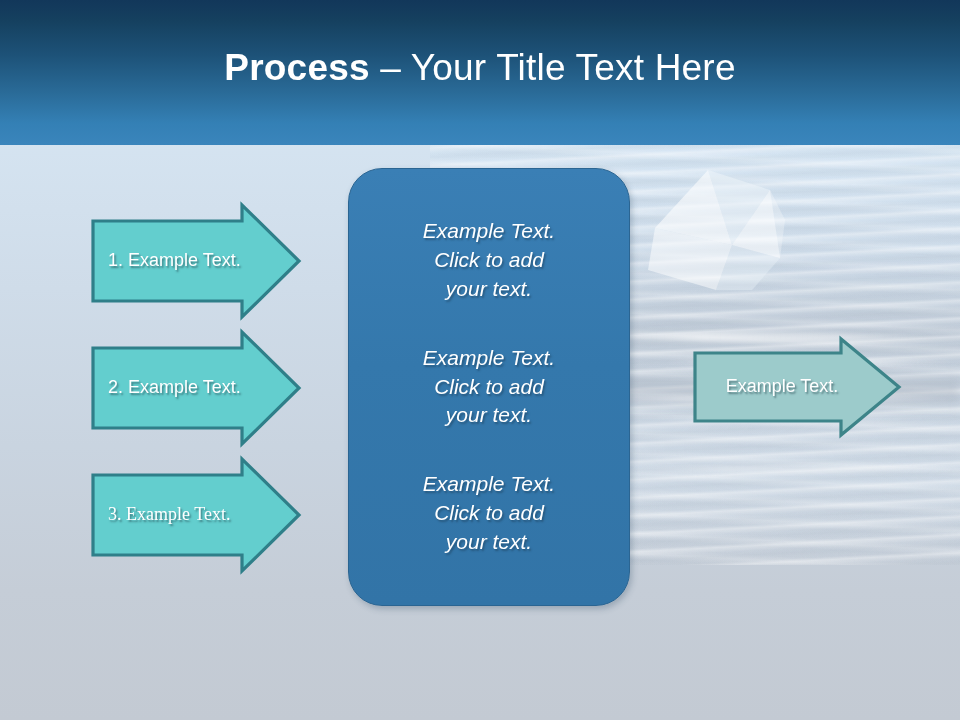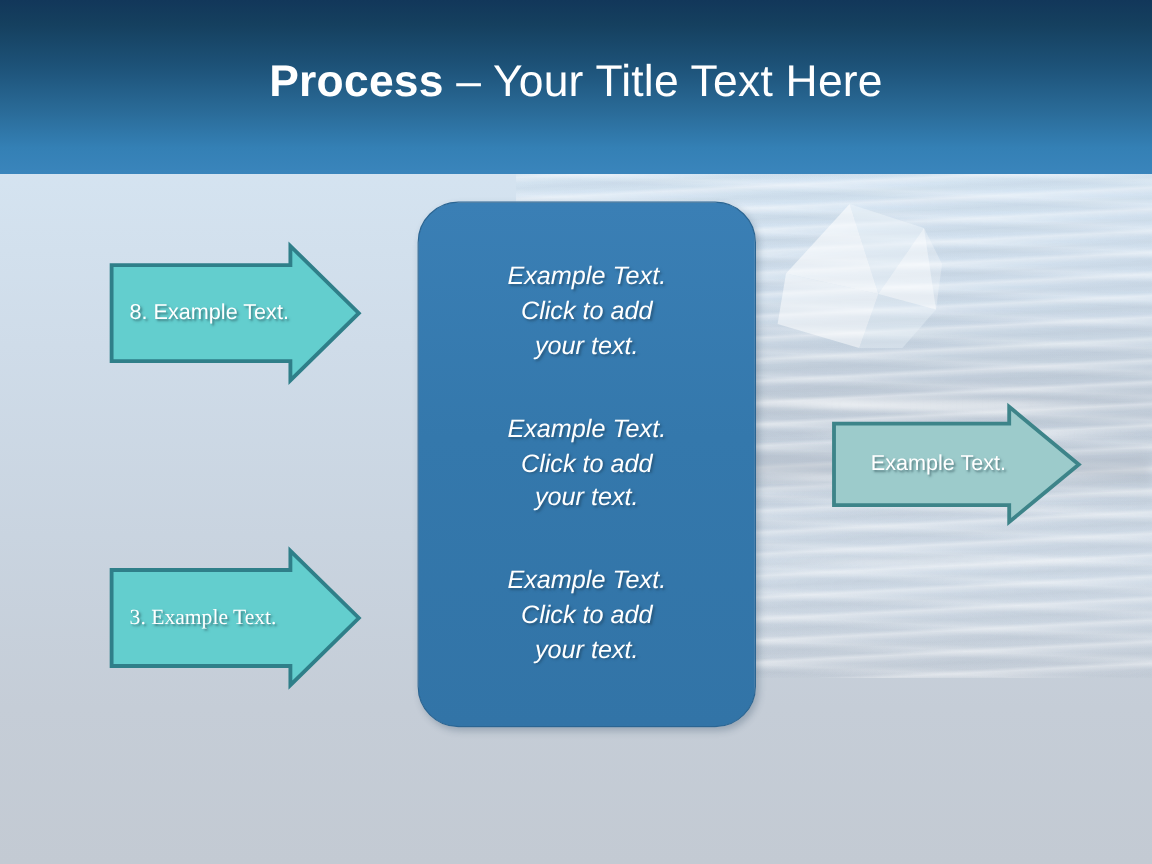--- a/index.html
+++ b/index.html
@@ -195,23 +195,29 @@
   <div class="header">
     <div class="title">
       <span class="bold">Process</span><span class="light"> – </span><span class="light">Your Title Text Here</span>
     </div>
   </div>
 
   <div class="arrow" id="arrow-1">
     <svg width="212" height="118" viewBox="0 0 212 118">
       <polygon points="3,19 152,19 152,3 209,59 152,115 152,99 3,99" fill="#63cece" stroke="#2f7f89" stroke-width="3.2" stroke-linejoin="miter"></polygon>
     </svg>
-    <div class="arrow-label left-arrow-label">8.  Example Text.</div>
-  </div>
-
+    <div class="arrow-label left-arrow-label">1.  Example Text.</div>
+  </div>
+
+  <div class="arrow" id="arrow-2">
+    <svg width="212" height="118" viewBox="0 0 212 118">
+      <polygon points="3,19 152,19 152,3 209,59 152,115 152,99 3,99" fill="#63cece" stroke="#2f7f89" stroke-width="3.2" stroke-linejoin="miter"></polygon>
+    </svg>
+    <div class="arrow-label left-arrow-label">2.  Example Text.</div>
+  </div>
 
   <div class="arrow" id="arrow-3">
     <svg width="212" height="118" viewBox="0 0 212 118">
       <polygon points="3,19 152,19 152,3 209,59 152,115 152,99 3,99" fill="#63cece" stroke="#2f7f89" stroke-width="3.2" stroke-linejoin="miter"></polygon>
     </svg>
     <div class="arrow-label left-arrow-label">3.  Example Text.</div>
   </div>
 
   <div class="center-box">
     <div class="box-para">Example Text.

